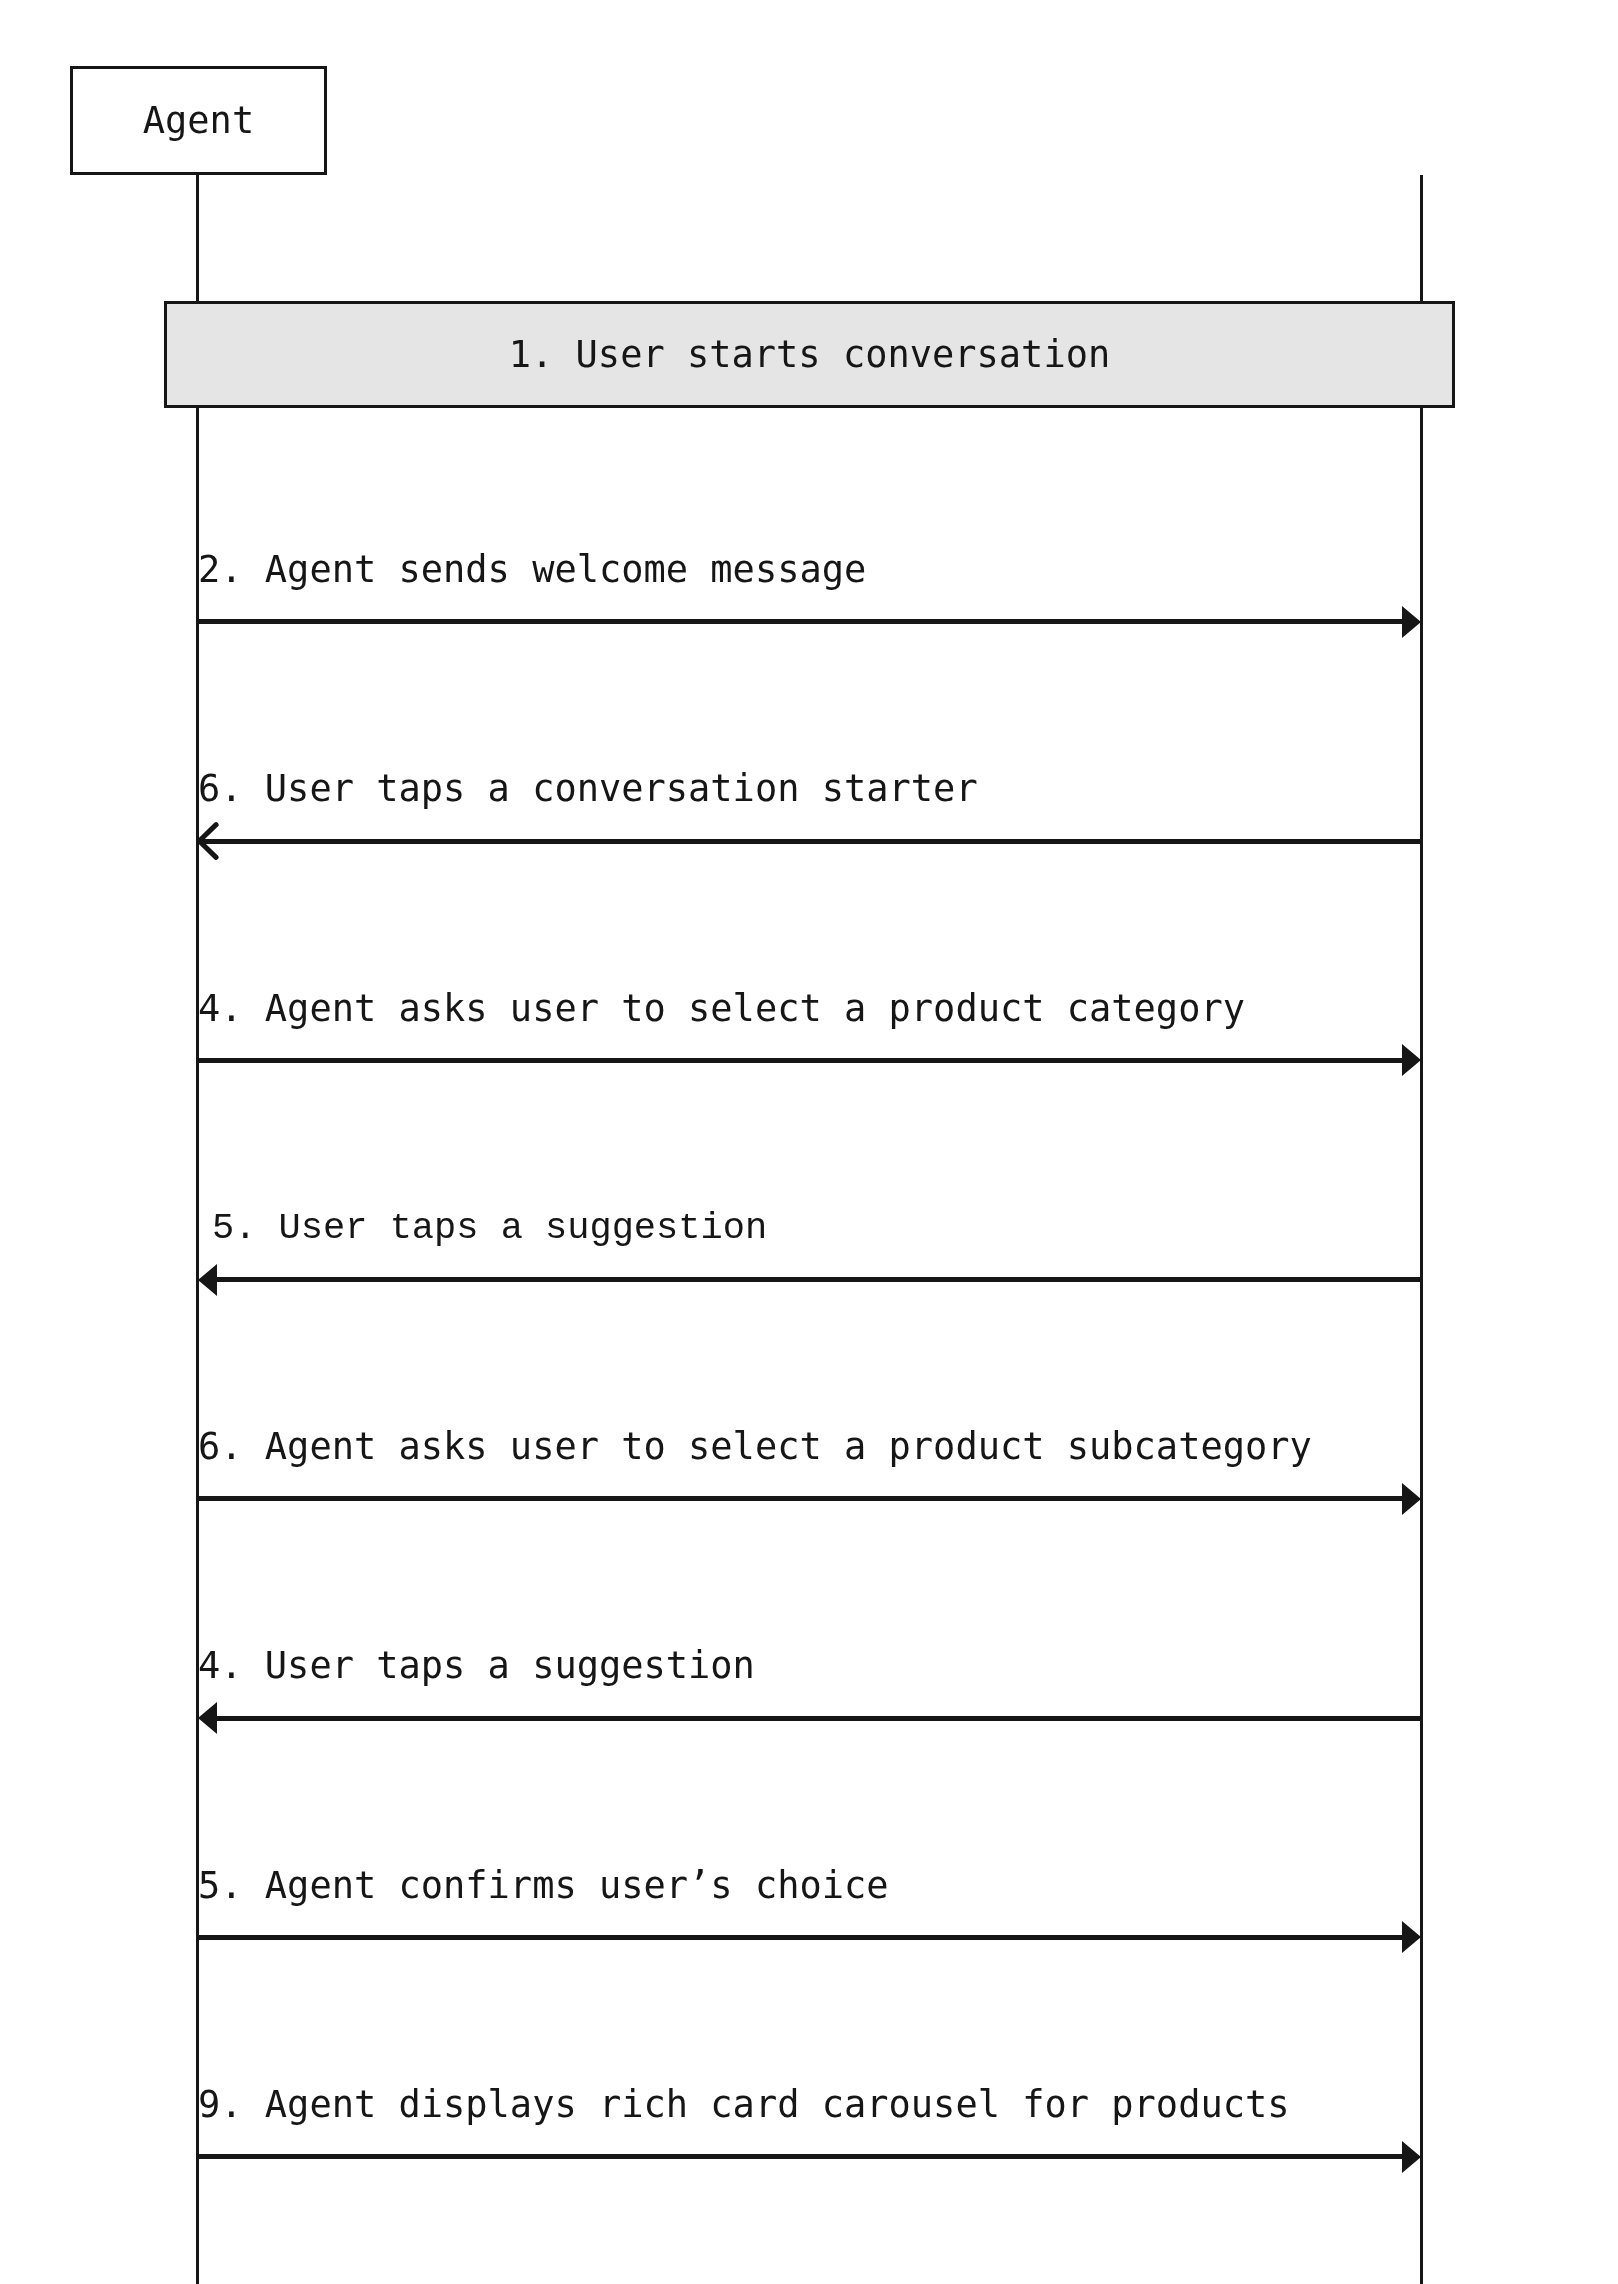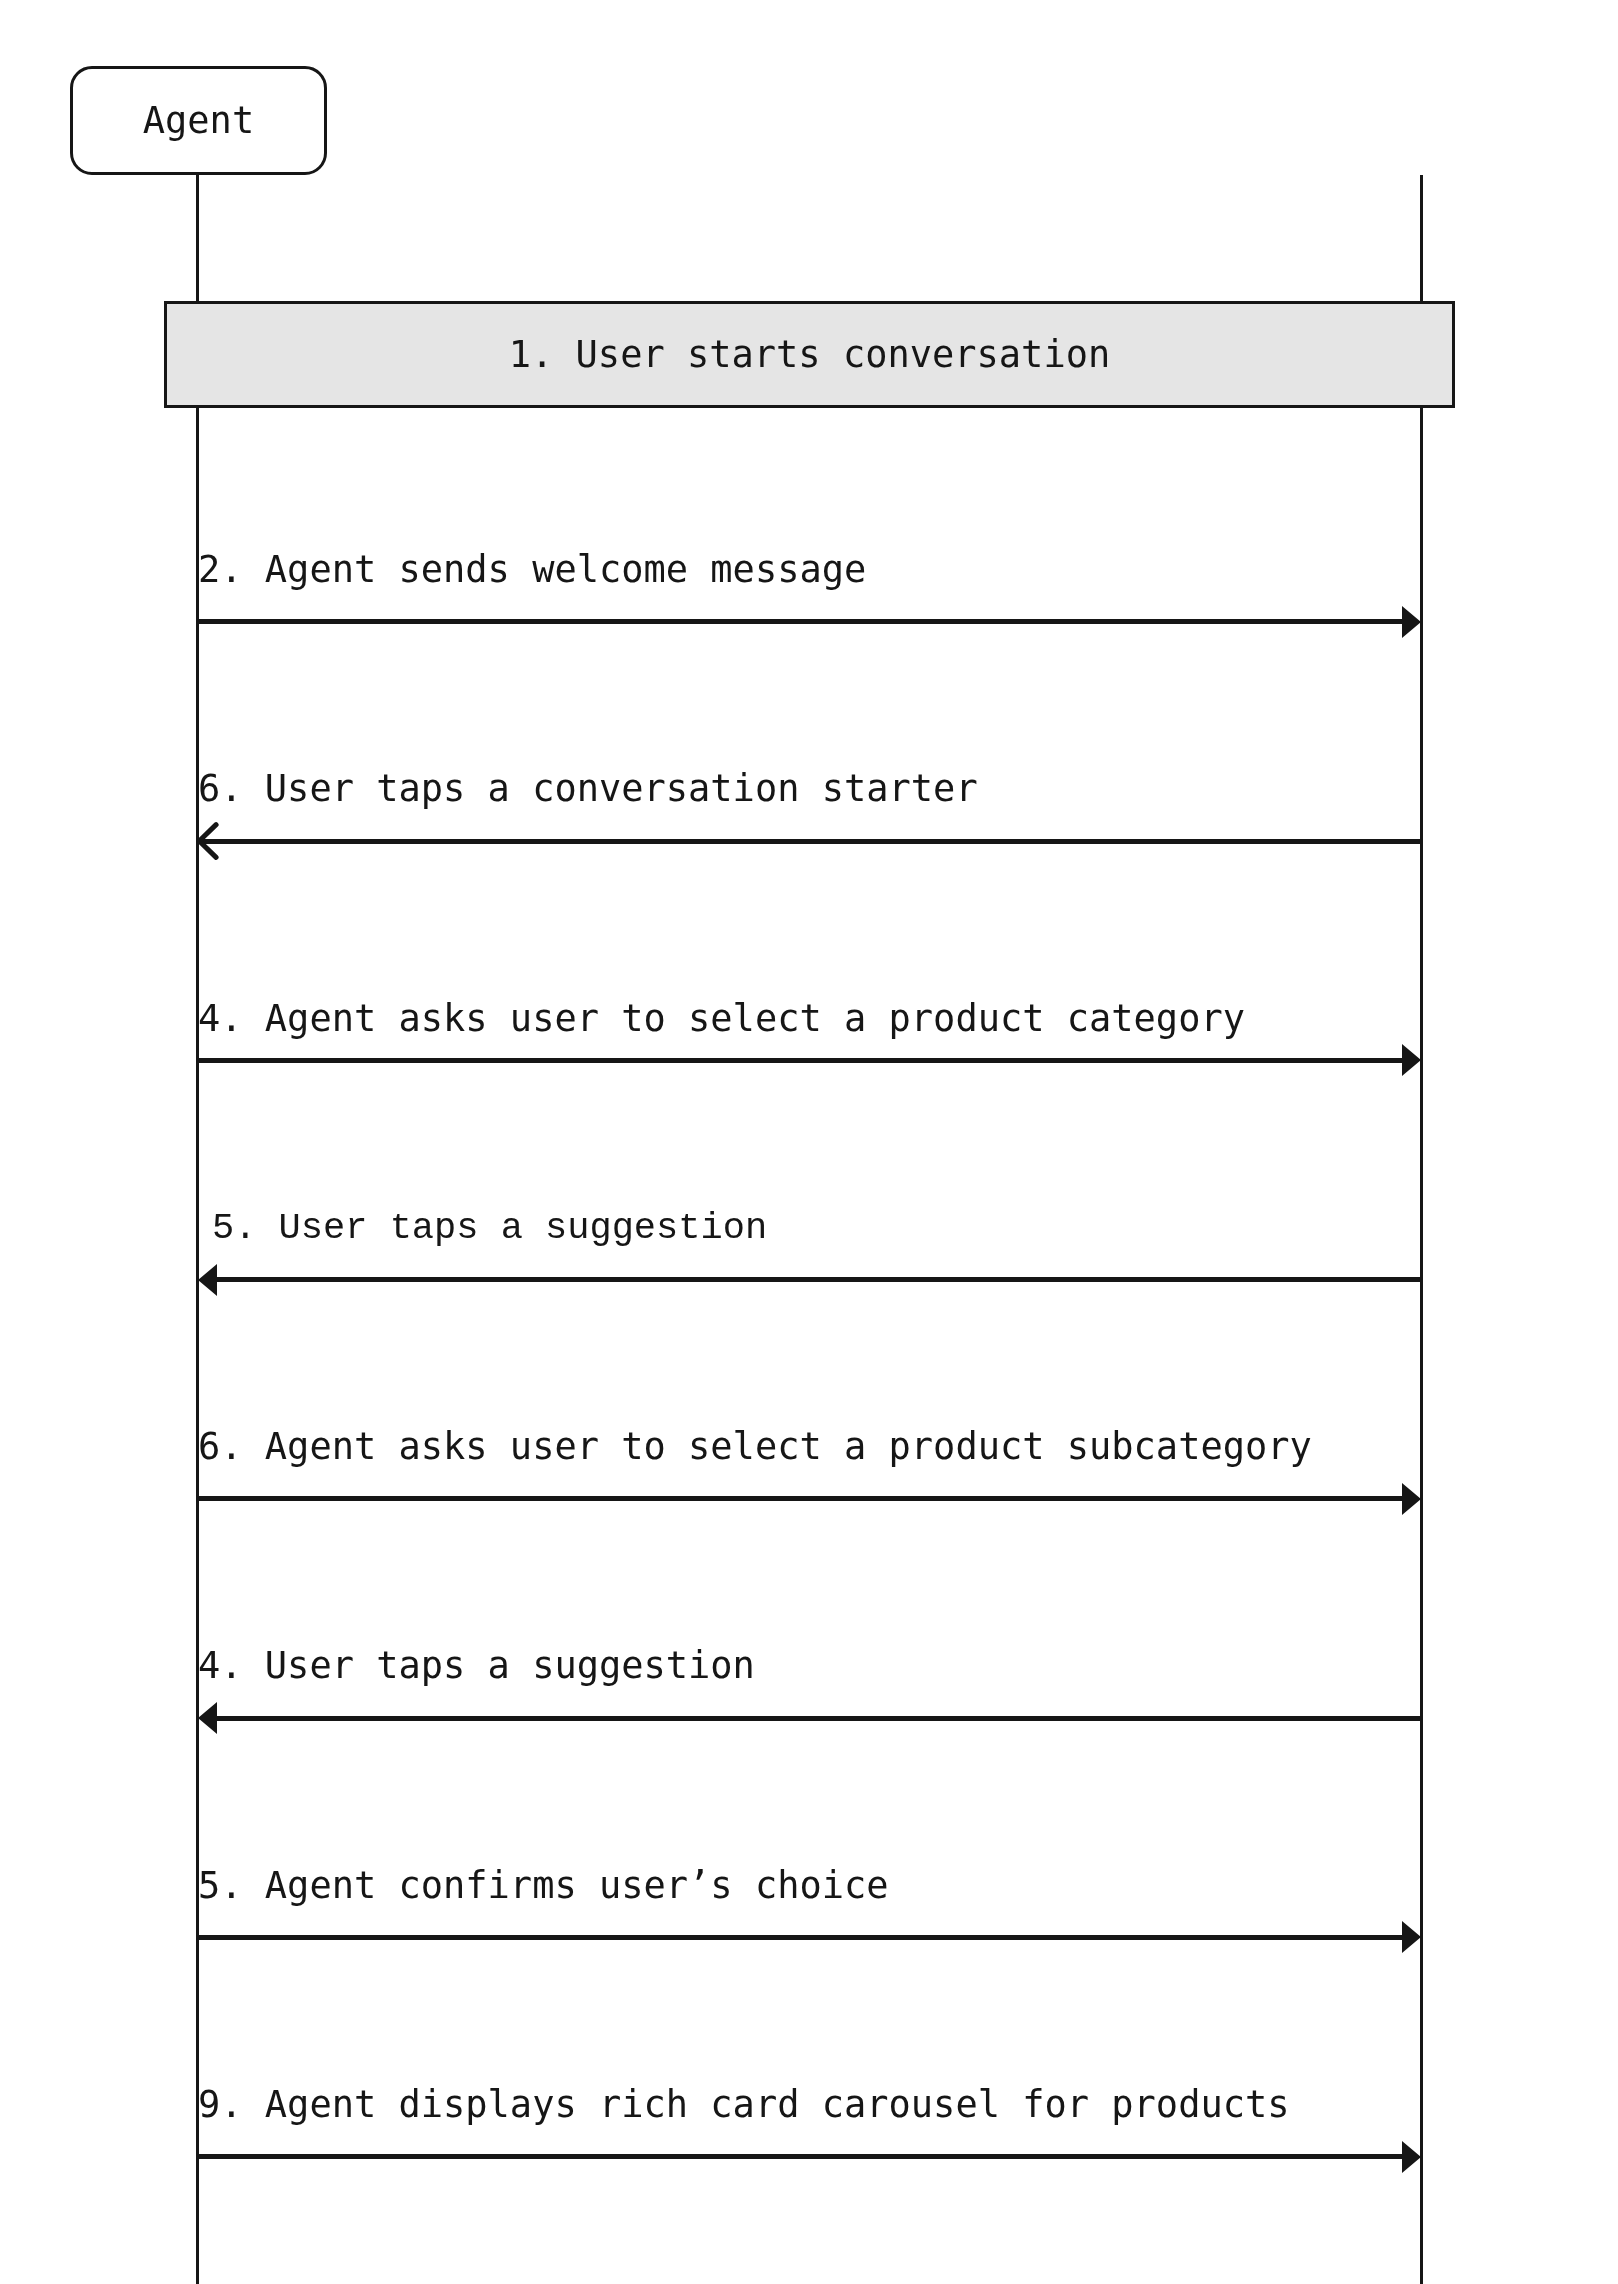--- a/index.html
+++ b/index.html
@@ -72,42 +72,42 @@
   }
 </style>
 </head>
 <body>
 
 <div id="canvas">
 
   <div class="lifeline" style="left:196px; top:175px; height:3023px;"></div>
   <div class="lifeline" style="left:1420px; top:175px; height:3023px;"></div>
 
-  <div class="actor-box" style="left:70px; top:66px;border-radius:22px;">
+  <div class="actor-box" style="left:70px; top:66px;">
     <span>Agent</span>
   </div>
 
   <div class="note-banner" style="left:164px; top:301px; width:1291px; height:107px;">
     <span>1. User starts conversation</span>
   </div>
 
   <div id="messages">
       <div class="msg-label" style="left: 198px; width: 1223px; top: 548px;">
         <div>2. Agent sends welcome message</div>
       </div>
       <div class="msg-line" style="left: 198px; width: 1205px; top: 619px;"></div>
       <div class="head-right" style="top: 606px; left: 1402px;"></div>
       <div class="msg-label" style="left: 198px; width: 1223px; top: 767px;">
         <div>6. User taps a conversation starter</div>
       </div>
       <div class="msg-line" style="left: 199px; width: 1222px; top: 839px;"></div>
       <svg width="24" height="40" viewBox="0 0 52 88" class="head-open" style="left: 195px; top: 821px;">
         <path d="M46,8 L9,44 L46,80" fill="none" stroke="#161616" stroke-width="11" stroke-linecap="round" stroke-linejoin="round"></path>
       </svg>
-      <div class="msg-label" style="left: 198px; width: 1223px; top: 987px; margin-top: 10px;">
+      <div class="msg-label" style="left: 198px; width: 1223px; top: 987px;">
         <div>4. Agent asks user to select a product category</div>
       </div>
       <div class="msg-line" style="left: 198px; width: 1205px; top: 1058px;"></div>
       <div class="head-right" style="top: 1044px; left: 1402px;"></div>
       <div class="msg-label" style="left: 212px; width: 1223px; top: 1206px; font-family: Liberation Mono, monospace;">
         <div>5. User taps a suggestion</div>
       </div>
       <div class="msg-line" style="left: 217px; width: 1205px; top: 1277px;"></div>
       <div class="head-left" style="top: 1264px; left: 198px;"></div>
       <div class="msg-label" style="left: 198px; width: 1223px; top: 1425px;">

